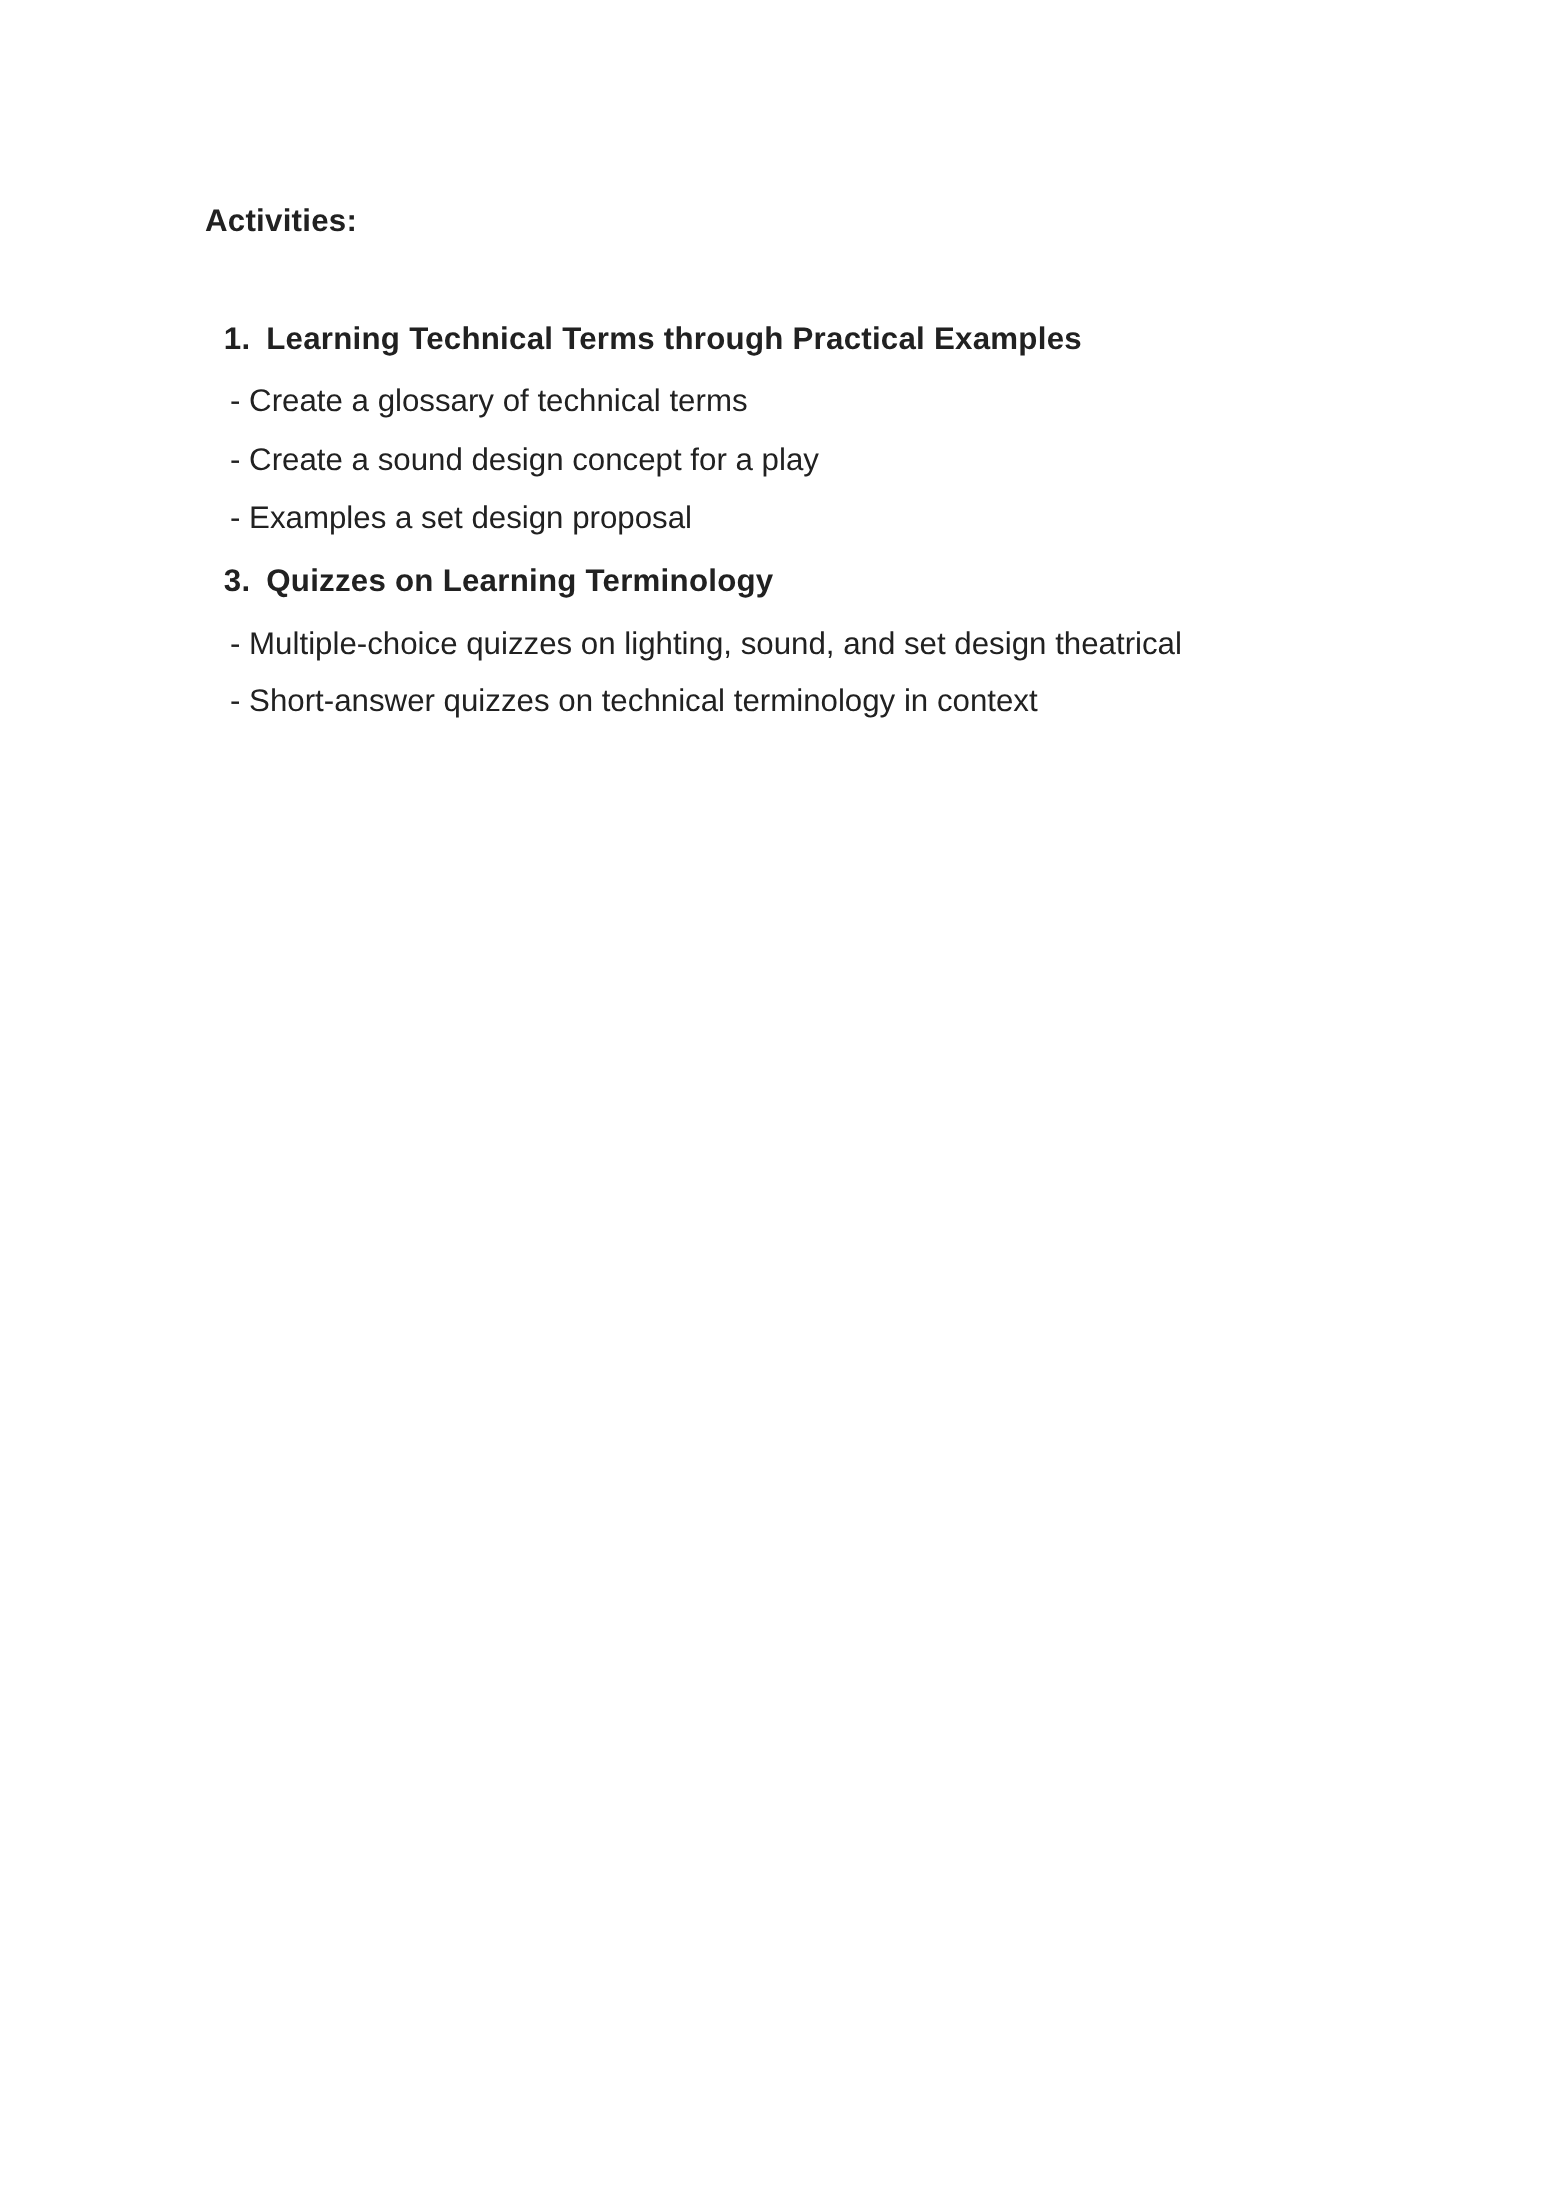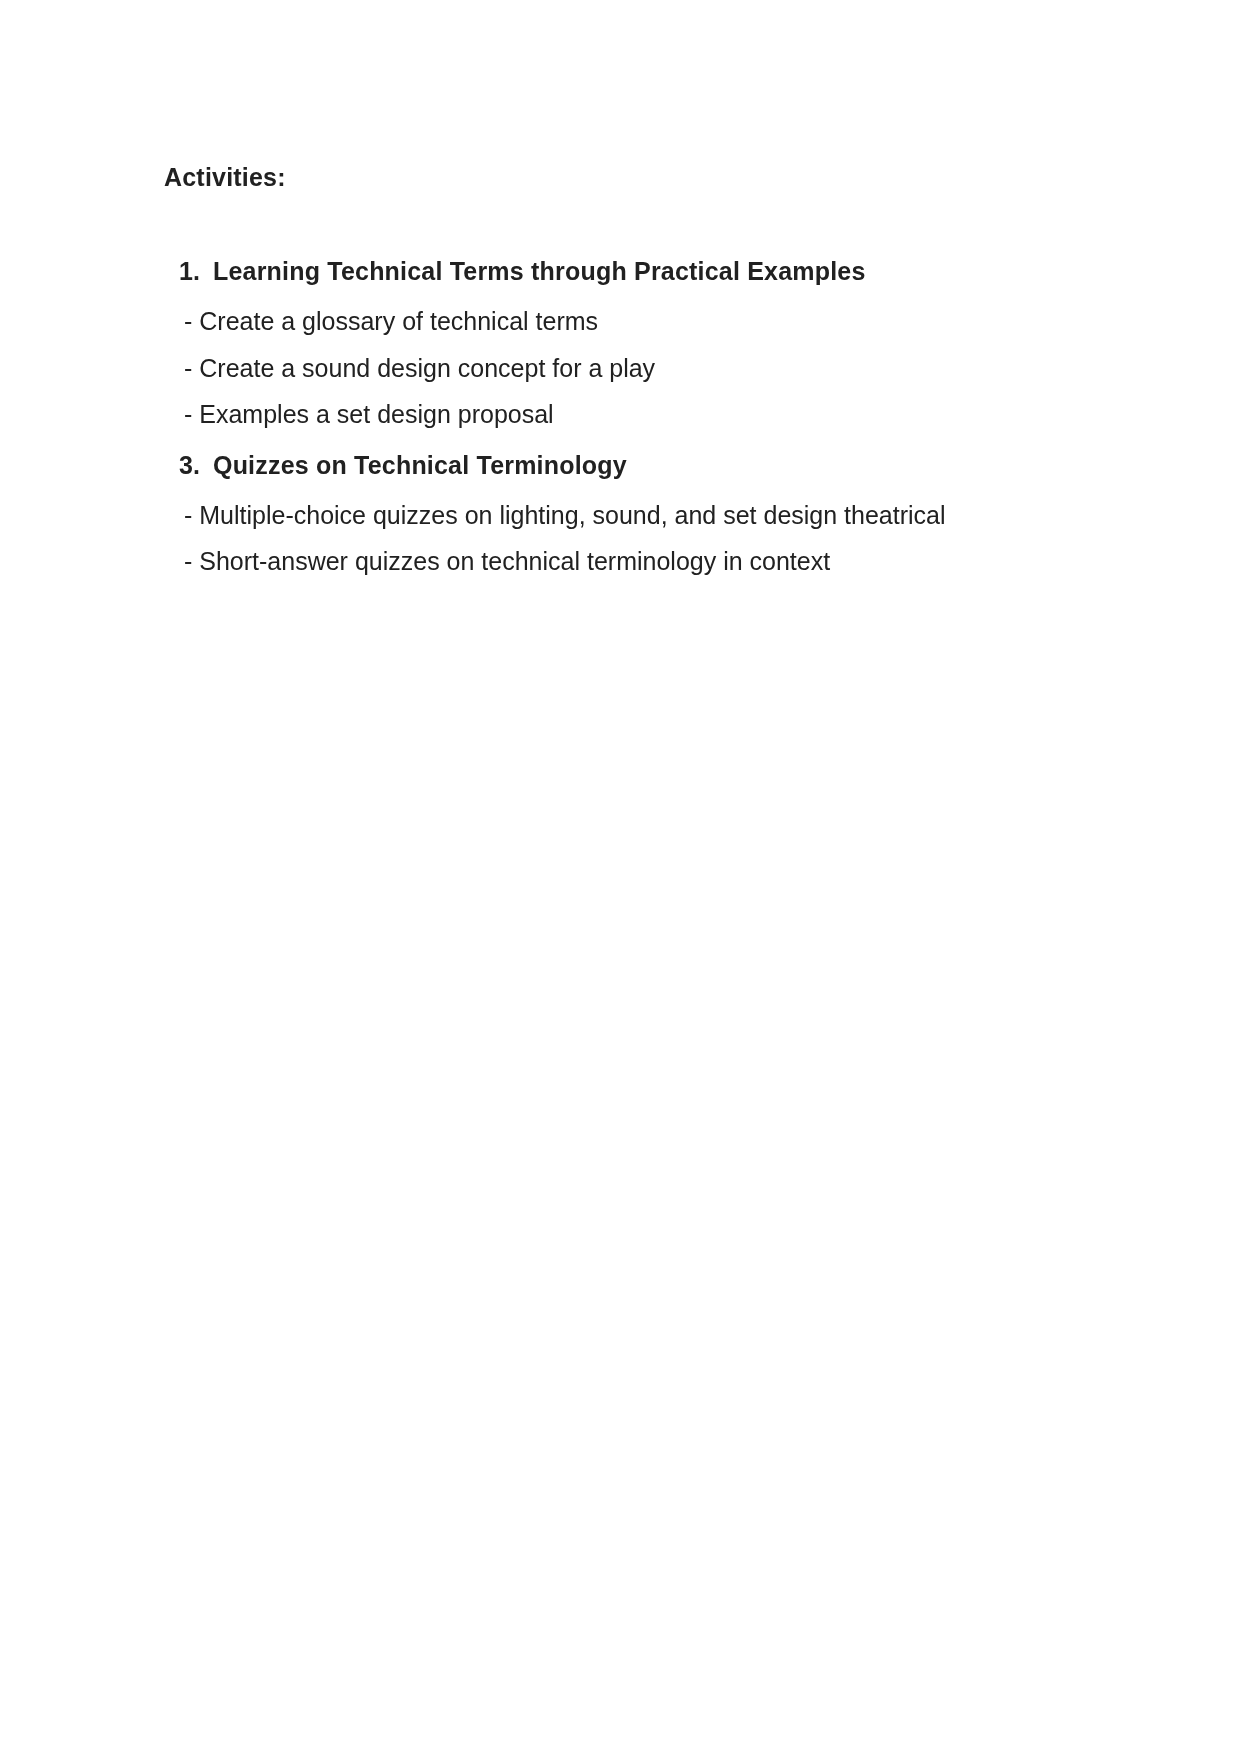--- a/index.html
+++ b/index.html
@@ -58,20 +58,20 @@
 
     <div class="row heading">
       <span class="num">1.</span><span>Learning Technical Terms through Practical Examples</span>
     </div>
     <div class="row item">- Create a glossary of technical terms</div>
 
     <div class="row item">- Create a sound design concept for a play</div>
     <div class="row item">- Examples a set design proposal</div>
 
     <div class="row heading">
-      <span class="num">3.</span><span>Quizzes on Technical Terminology</span>
+      <span class="num">3.</span><span>Quizzes on Learning Terminology</span>
     </div>
     <div class="row item">- Multiple-choice quizzes on lighting, sound, and set design theatrical</div>
     <div class="row item">- Short-answer quizzes on technical terminology in context</div>
 
   </div>
 
 </div>
 
 </body></html>

